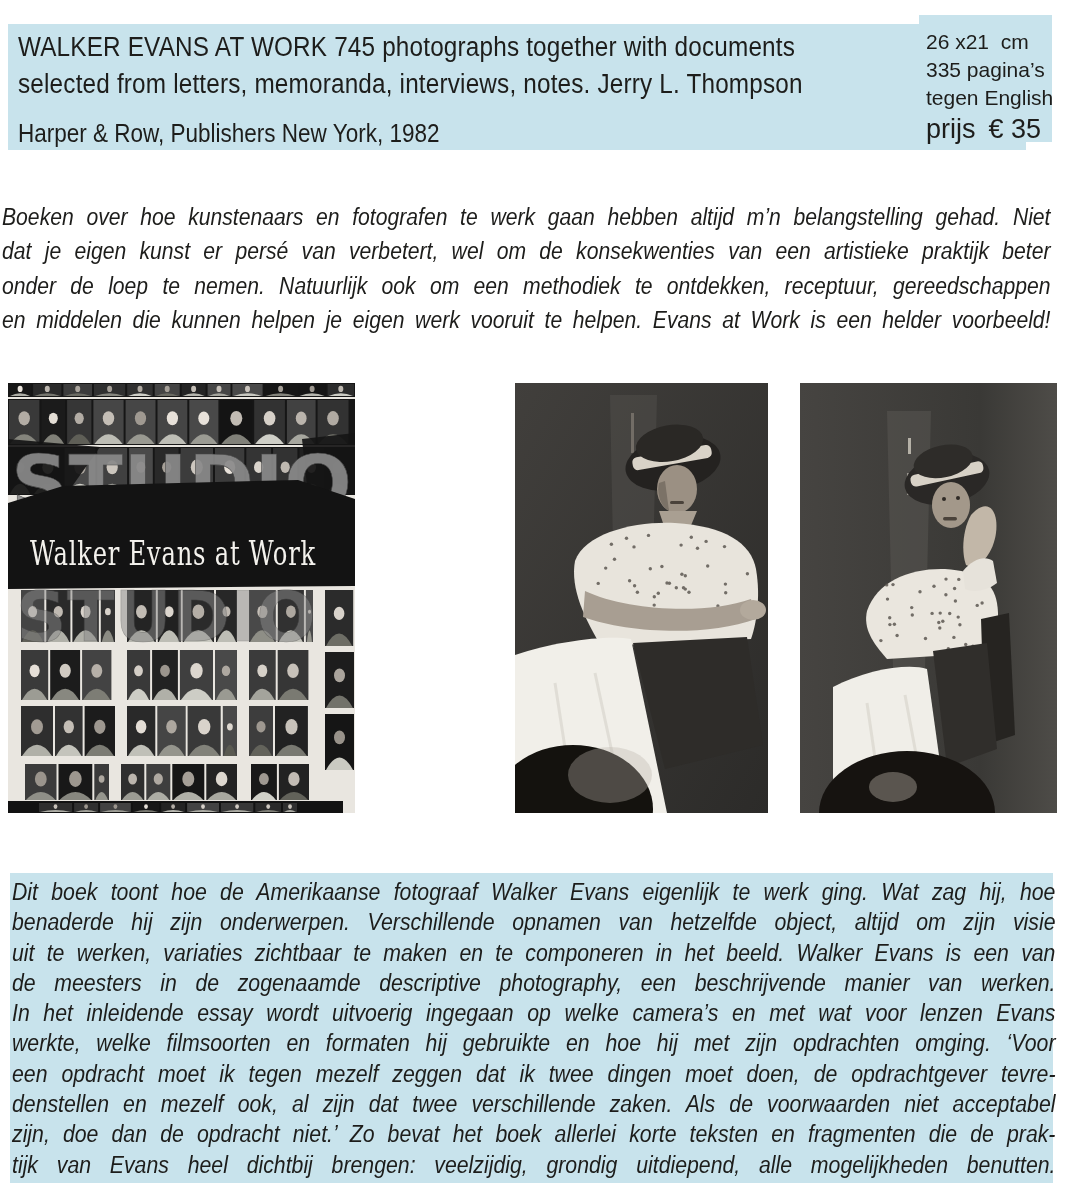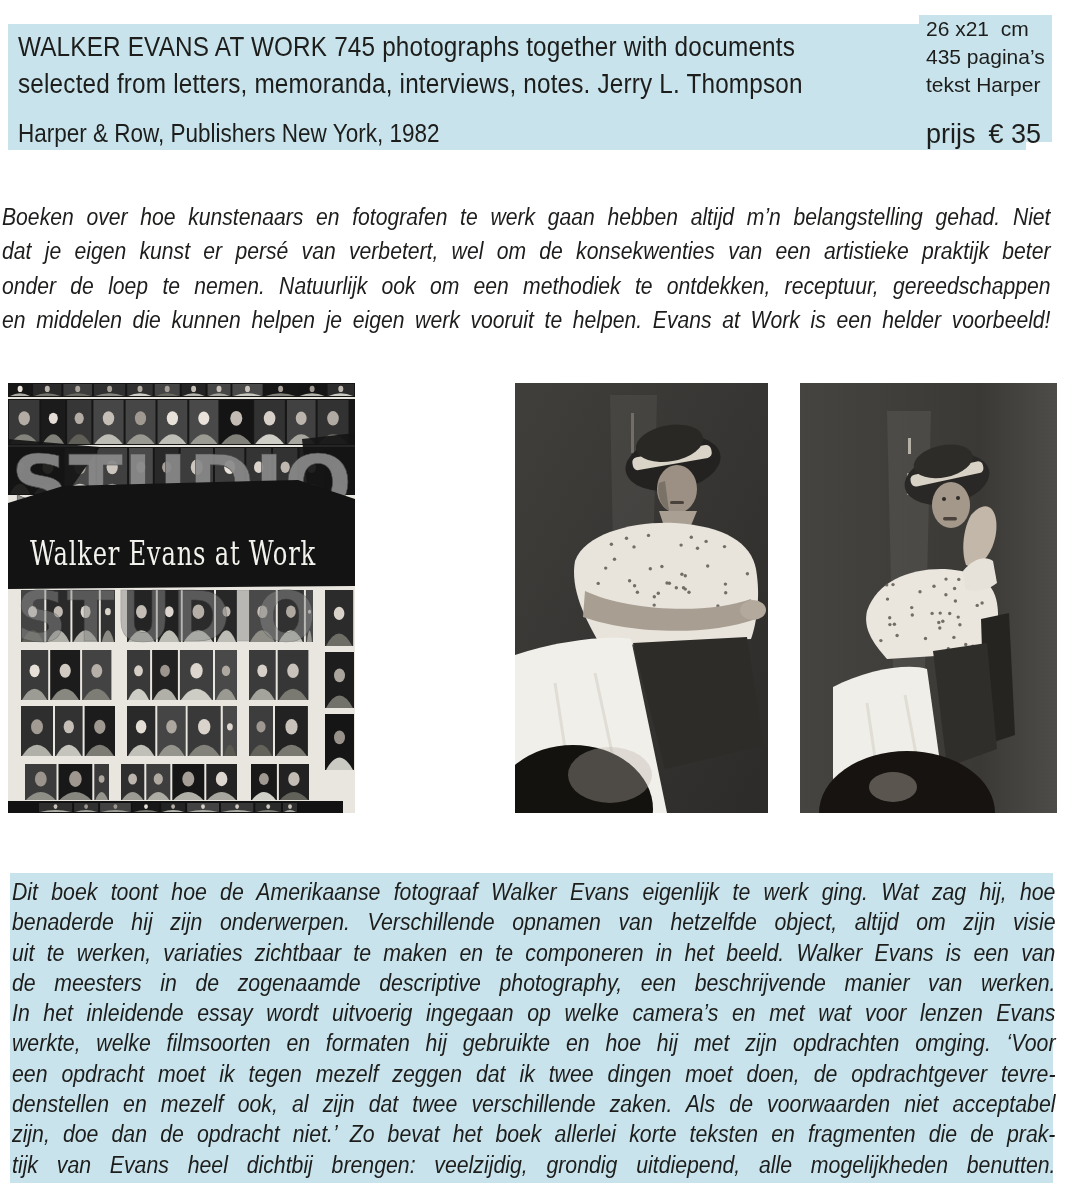--- a/index.html
+++ b/index.html
@@ -8,23 +8,23 @@
 
   
   .header-box{position:absolute;left:8px;top:24px;width:1018px;height:126px;background:#c8e3ec;}
   .header-inner{margin:5px 0 0 10px;}
   .title-lines{width:980px;transform:scaleX(0.9);transform-origin:0 0;
                font-size:27px;line-height:36.5px;letter-spacing:0.2px;}
   .publisher{margin:17px 0 0 0;font-size:25px;width:980px;transform:scaleX(0.9);transform-origin:0 0;}
 
   
   .info-box{position:absolute;left:919px;top:15px;width:133px;height:127px;background:#c8e3ec;
-            padding:0 0 0 7px;box-sizing:border-box;}
+            padding:13px 0 0 7px;box-sizing:border-box;}
   .info-line{font-size:21px;line-height:28px;white-space:pre;}
-  .price-row{margin-top:20px;font-size:27px;white-space:pre;}
+  .price-row{margin-top:2px;font-size:27px;white-space:pre;}
   .price-row .gap{display:inline-block;width:13px;}
 
   
   .intro{position:absolute;left:2px;top:200px;width:1048px;}
   .intro-scaled{width:1165px;transform:scaleX(0.9);transform-origin:0 0;
                 font-style:italic;font-size:23.5px;line-height:34.4px;}
   .jline{text-align:justify;text-align-last:justify;}
 
   
   .book-cover{position:absolute;left:8px;top:383px;width:347px;height:430px;}
@@ -49,22 +49,22 @@
       <div class="title-lines">
         <div>WALKER EVANS AT WORK 745 photographs together with documents</div>
         <div>selected from letters, memoranda, interviews, notes. Jerry L. Thompson</div>
       </div>
       <div class="publisher">Harper &amp; Row, Publishers New York, 1982</div>
     </div>
   </div>
 
   <div class="info-box">
     <div class="info-line">26 x21  cm</div>
-    <div class="info-line">435 pagina’s</div>
-    <div class="info-line">tekst Harper</div>
+    <div class="info-line">335 pagina’s</div>
+    <div class="info-line">tegen English</div>
     <div class="price-row"><span>prijs</span><span class="gap"></span><span>€ 35</span></div>
   </div>
 
   <div class="intro">
     <div class="intro-scaled">
         <div class="jline">Boeken over hoe kunstenaars en fotografen te werk gaan hebben altijd m’n belangstelling gehad. Niet</div>
         <div class="jline">dat je eigen kunst er persé van verbetert, wel om de konsekwenties van een artistieke praktijk beter</div>
         <div class="jline">onder de loep te nemen. Natuurlijk ook om een methodiek te ontdekken, receptuur, gereedschappen</div>
         <div class="jline">en middelen die kunnen helpen je eigen werk vooruit te helpen. Evans at Work is een helder voorbeeld!</div>
       </div>

